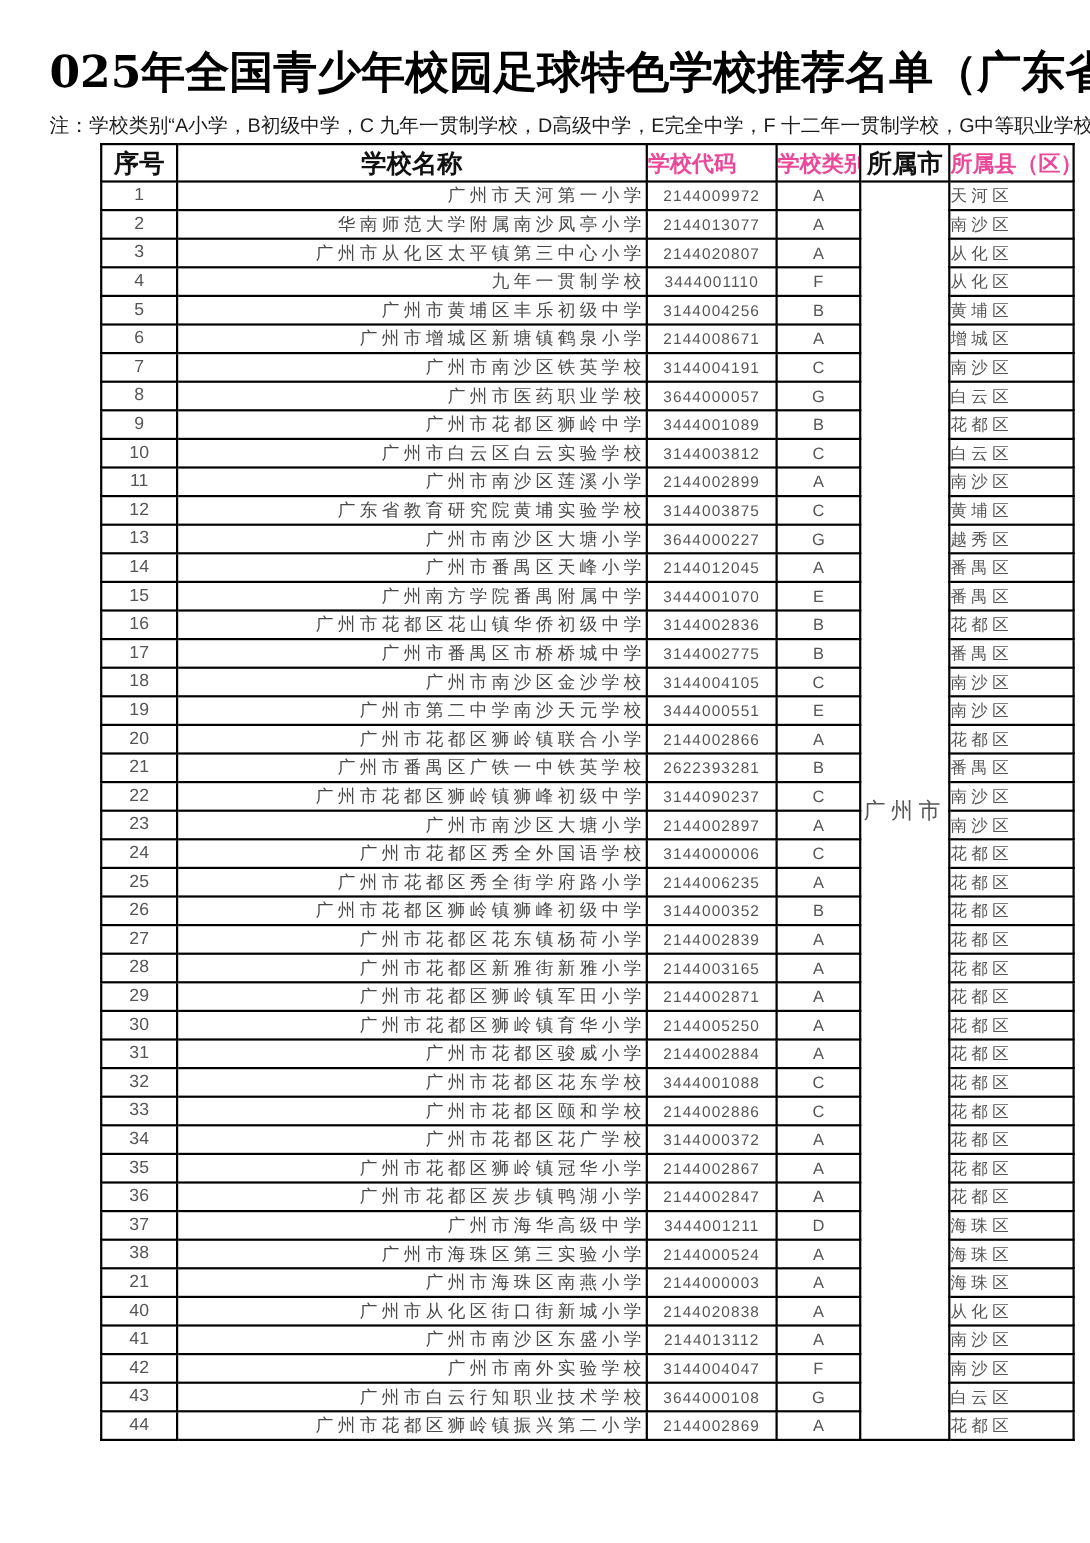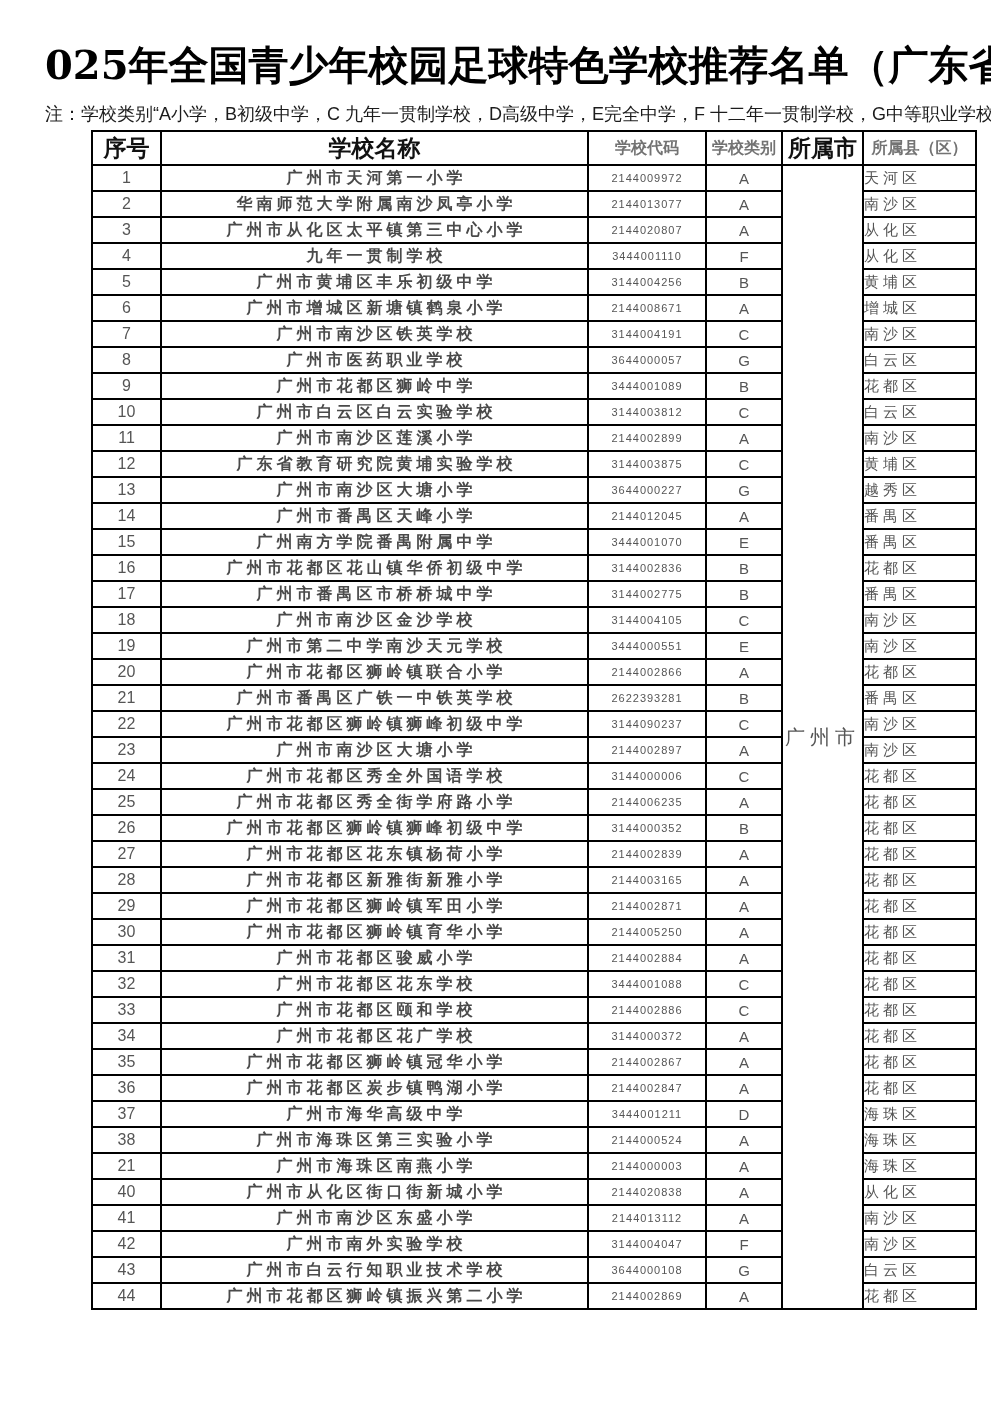--- a/index.html
+++ b/index.html
@@ -38,25 +38,25 @@
   }
   .school-table th, .school-table td {
     border: 2px solid #000;
     overflow: hidden;
     white-space: nowrap;
   }
   .school-table thead tr { height: 34px; }
   .school-table tbody tr { height: 26px; }
 
   th.h-big   { font-size: 23px; font-weight: 700; color: #111; text-align: center; }
-  th.h-small { font-size: 16px; font-weight: 700; color: #737373; text-align: center; }
+  th.h-small { font-size: 20px; font-weight: 700; color: #ec4899; text-align: left; }
 
   td.c-seq  { text-align: center; font-size: 16px; color: #555; }
-  td.c-name { text-align: center; padding-left: 4px; font-size: 16px; color: #4a4a4a; letter-spacing: 4px; font-weight: bold; }
-  td.c-code { text-align: center; font-size: 11px; color: #555; letter-spacing: 1px; }
+  td.c-name { text-align: right; padding-left: 4px; font-size: 16px; color: #4a4a4a; letter-spacing: 4px; }
+  td.c-code { text-align: center; font-size: 14px; color: #555; letter-spacing: 1px; }
   td.c-cat  { text-align: center; font-size: 15px; color: #555; }
   td.c-city { text-align: center; font-size: 20px; color: #555; letter-spacing: 5px; vertical-align: middle; }
   td.c-dist { text-align: left; font-size: 15px; color: #555; letter-spacing: 4px; }
 
   .watermark {
     position: absolute; right: 28px; top: 1387px;
     font-size: 14px;
     color: #c6c6c6;
     letter-spacing: 2px;
     margin-top: 46px;

